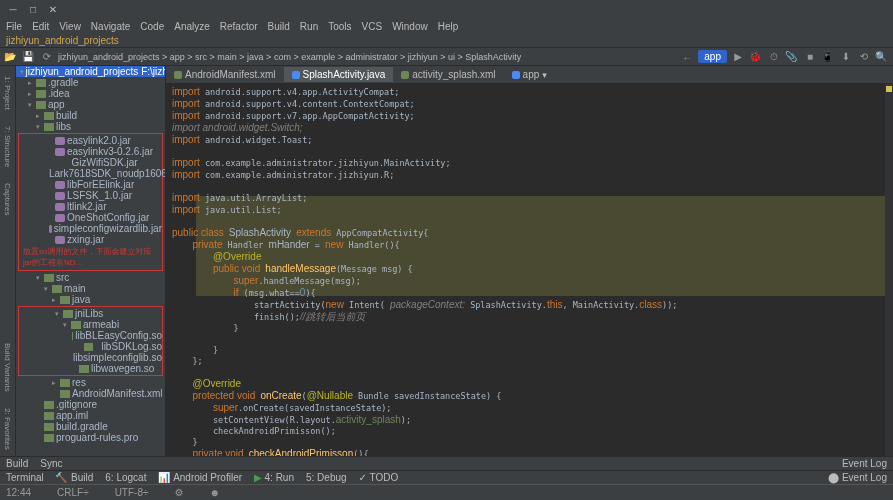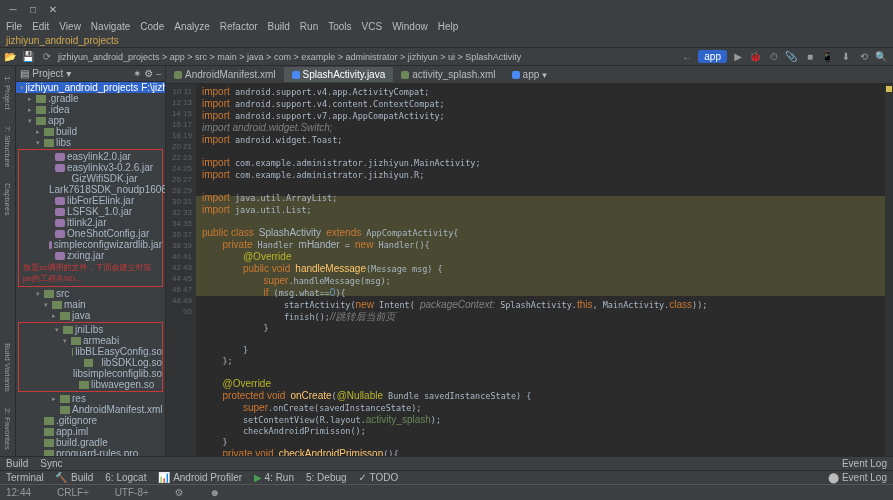--- a/index.html
+++ b/index.html
@@ -108,24 +108,20 @@
 <div class="main">
   <div class="leftstrip">
     <div class="vtab">1: Project</div>
     <div class="vtab">7: Structure</div>
     <div class="vtab">Captures</div>
     <div class="vtab" style="margin-top:auto">Build Variants</div>
     <div class="vtab">2: Favorites</div>
   </div>
 
   <div class="tree">
-    <div class="treehead">
-      <span>▤ <span>Project</span> ▾</span>
-      <span>✶ ⚙ ⎯</span>
-    </div>
     <div id="treebody">
         <div class="item sel">
           <span class="ch">▾</span>
           <span class="folder ico"></span>
           <span>jizhiyun_android_projects F:\jizhiyun_android_pro...</span>
         </div>
         <div class="item" style="padding-left: 12px;">
           <span class="ch">▸</span>
           <span class="folder ico"></span>
           <span>.gradle</span>
@@ -294,62 +290,20 @@
           <span>SplashActivity.java</span>
         </div>
       <div class="tab">
           <span class="tabico" style="background:#6e8759"></span>
           <span>activity_splash.xml</span>
         </div>
       <div class="tab"><span class="tabico" style="background:#4a8af4"></span><span>app</span>▾</div>
     </div>
     <div class="editor">
       <div class="hlblock"></div>
-      <div class="gutter" id="gutter">10
-11
-12
-13
-14
-15
-16
-17
-18
-19
-20
-21
-22
-23
-24
-25
-26
-27
-28
-29
-30
-31
-32
-33
-34
-35
-36
-37
-38
-39
-40
-41
-42
-43
-44
-45
-46
-47
-48
-49
-50
-</div>
       <div class="code"><span class="kw">import</span> android.support.v4.app.ActivityCompat;
 <span class="kw">import</span> android.support.v4.content.ContextCompat;
 <span class="kw">import</span> android.support.v7.app.AppCompatActivity;
 <span class="cm">import android.widget.Switch;</span>
 <span class="kw">import</span> android.widget.Toast;
 
 <span class="kw">import</span> com.example.administrator.jizhiyun.MainActivity;
 <span class="kw">import</span> com.example.administrator.jizhiyun.R;
 
 <span class="kw">import</span> java.util.ArrayList;

